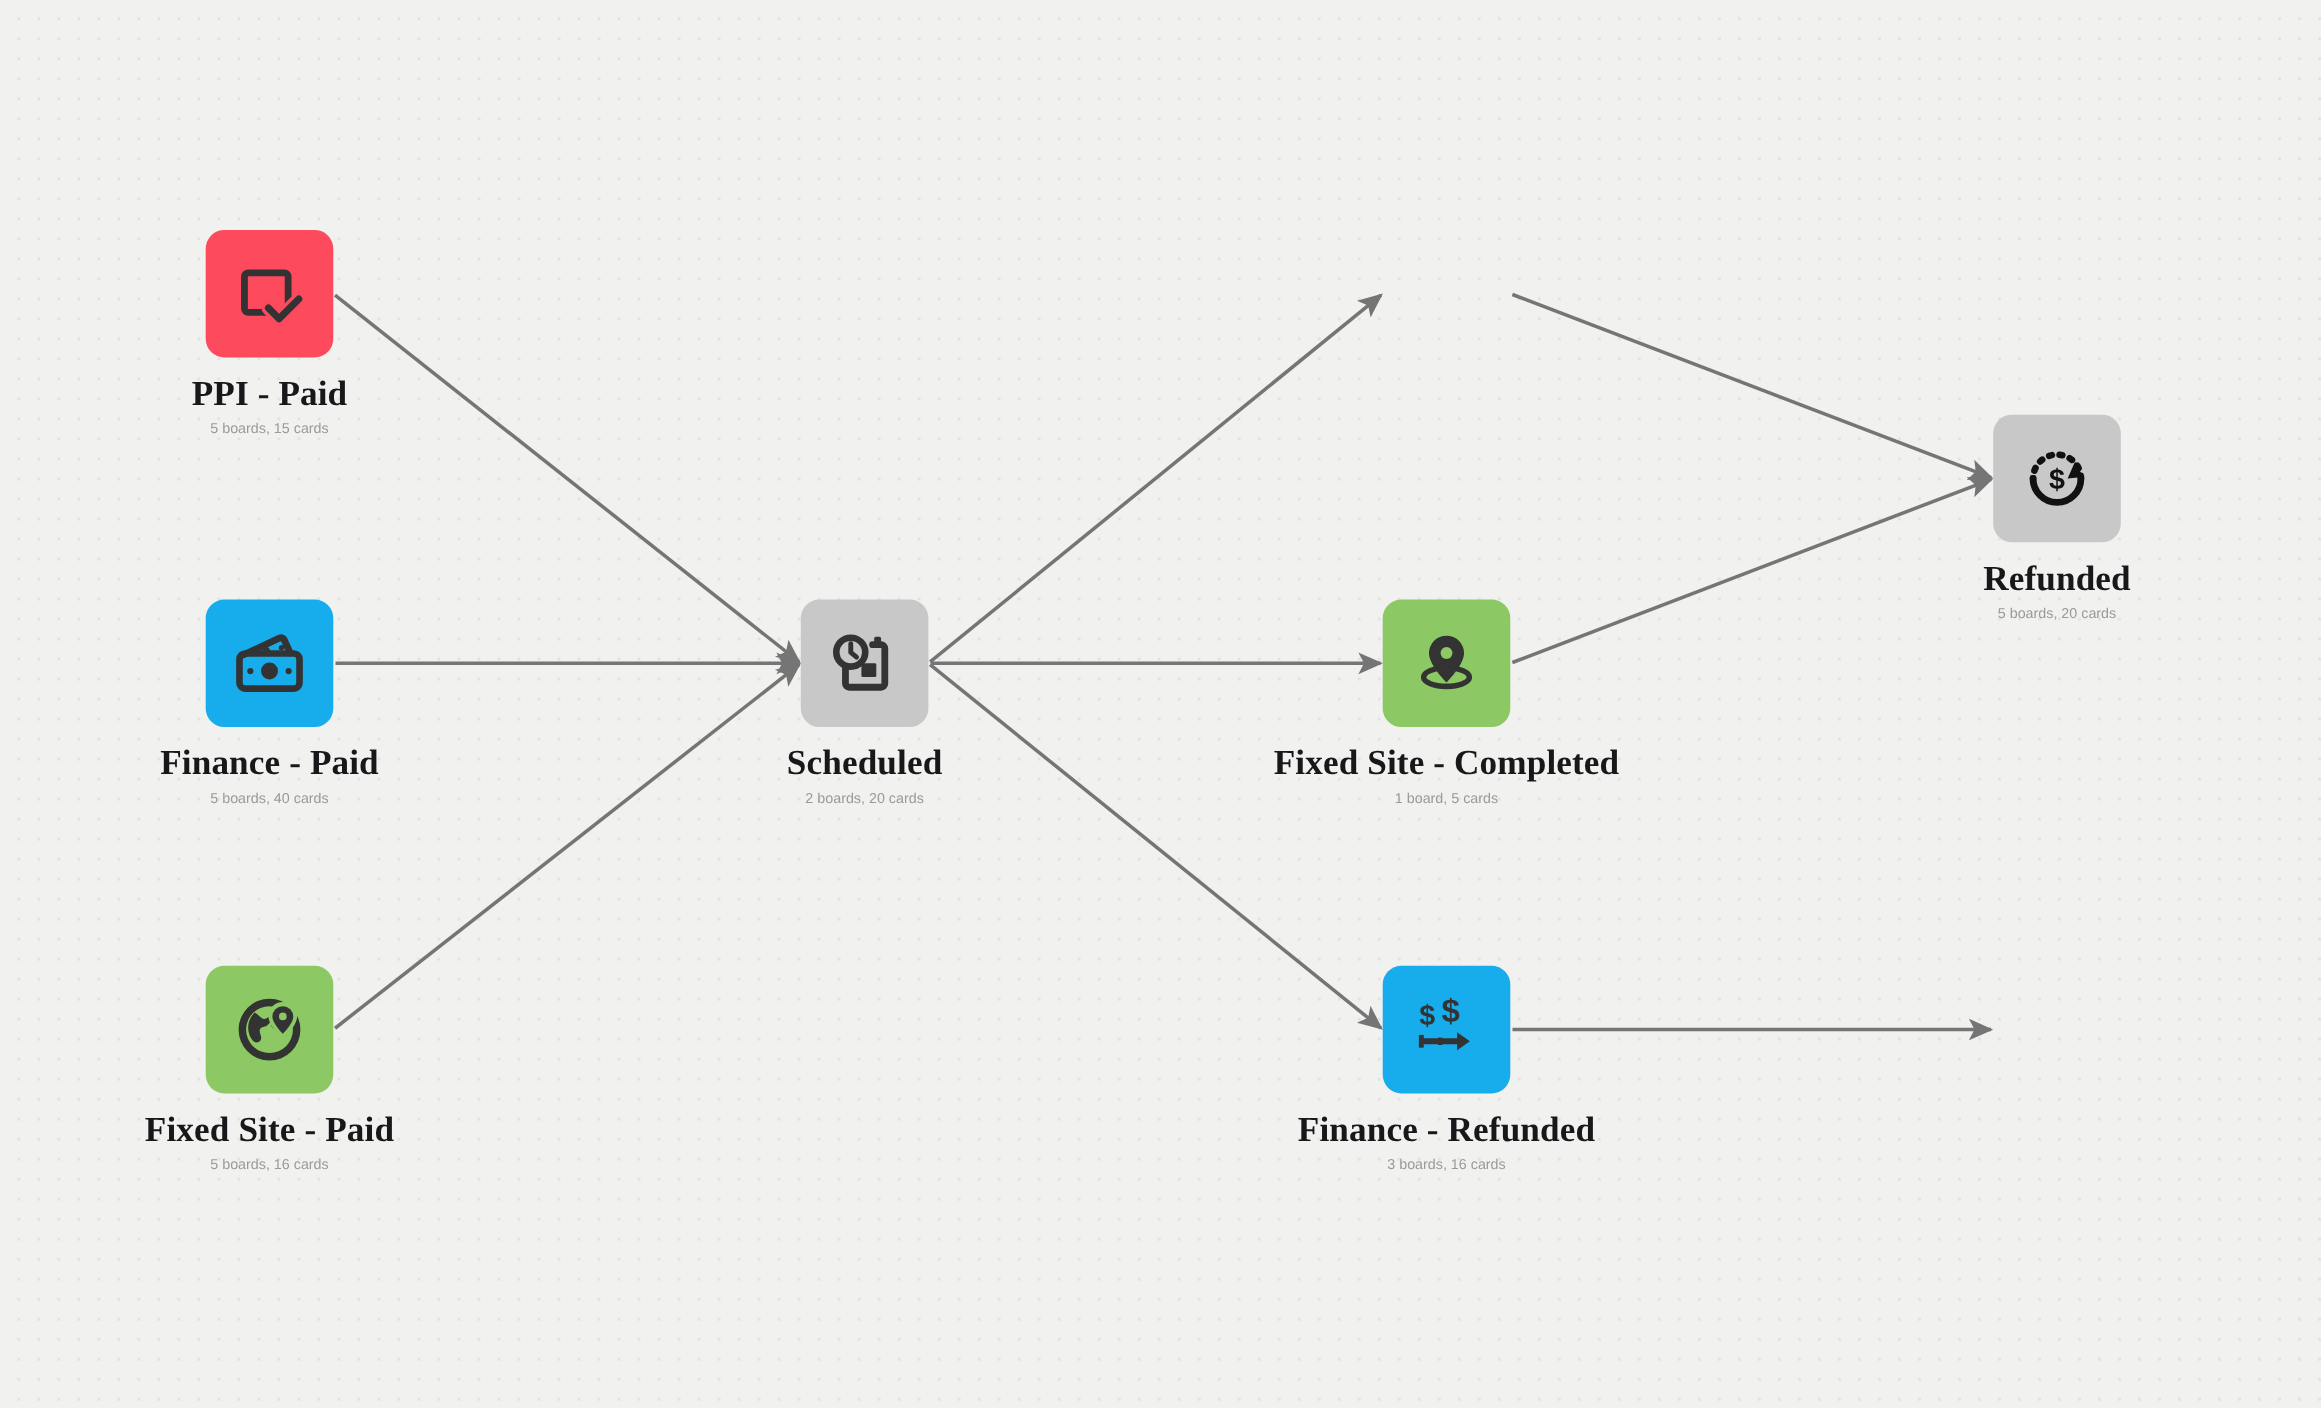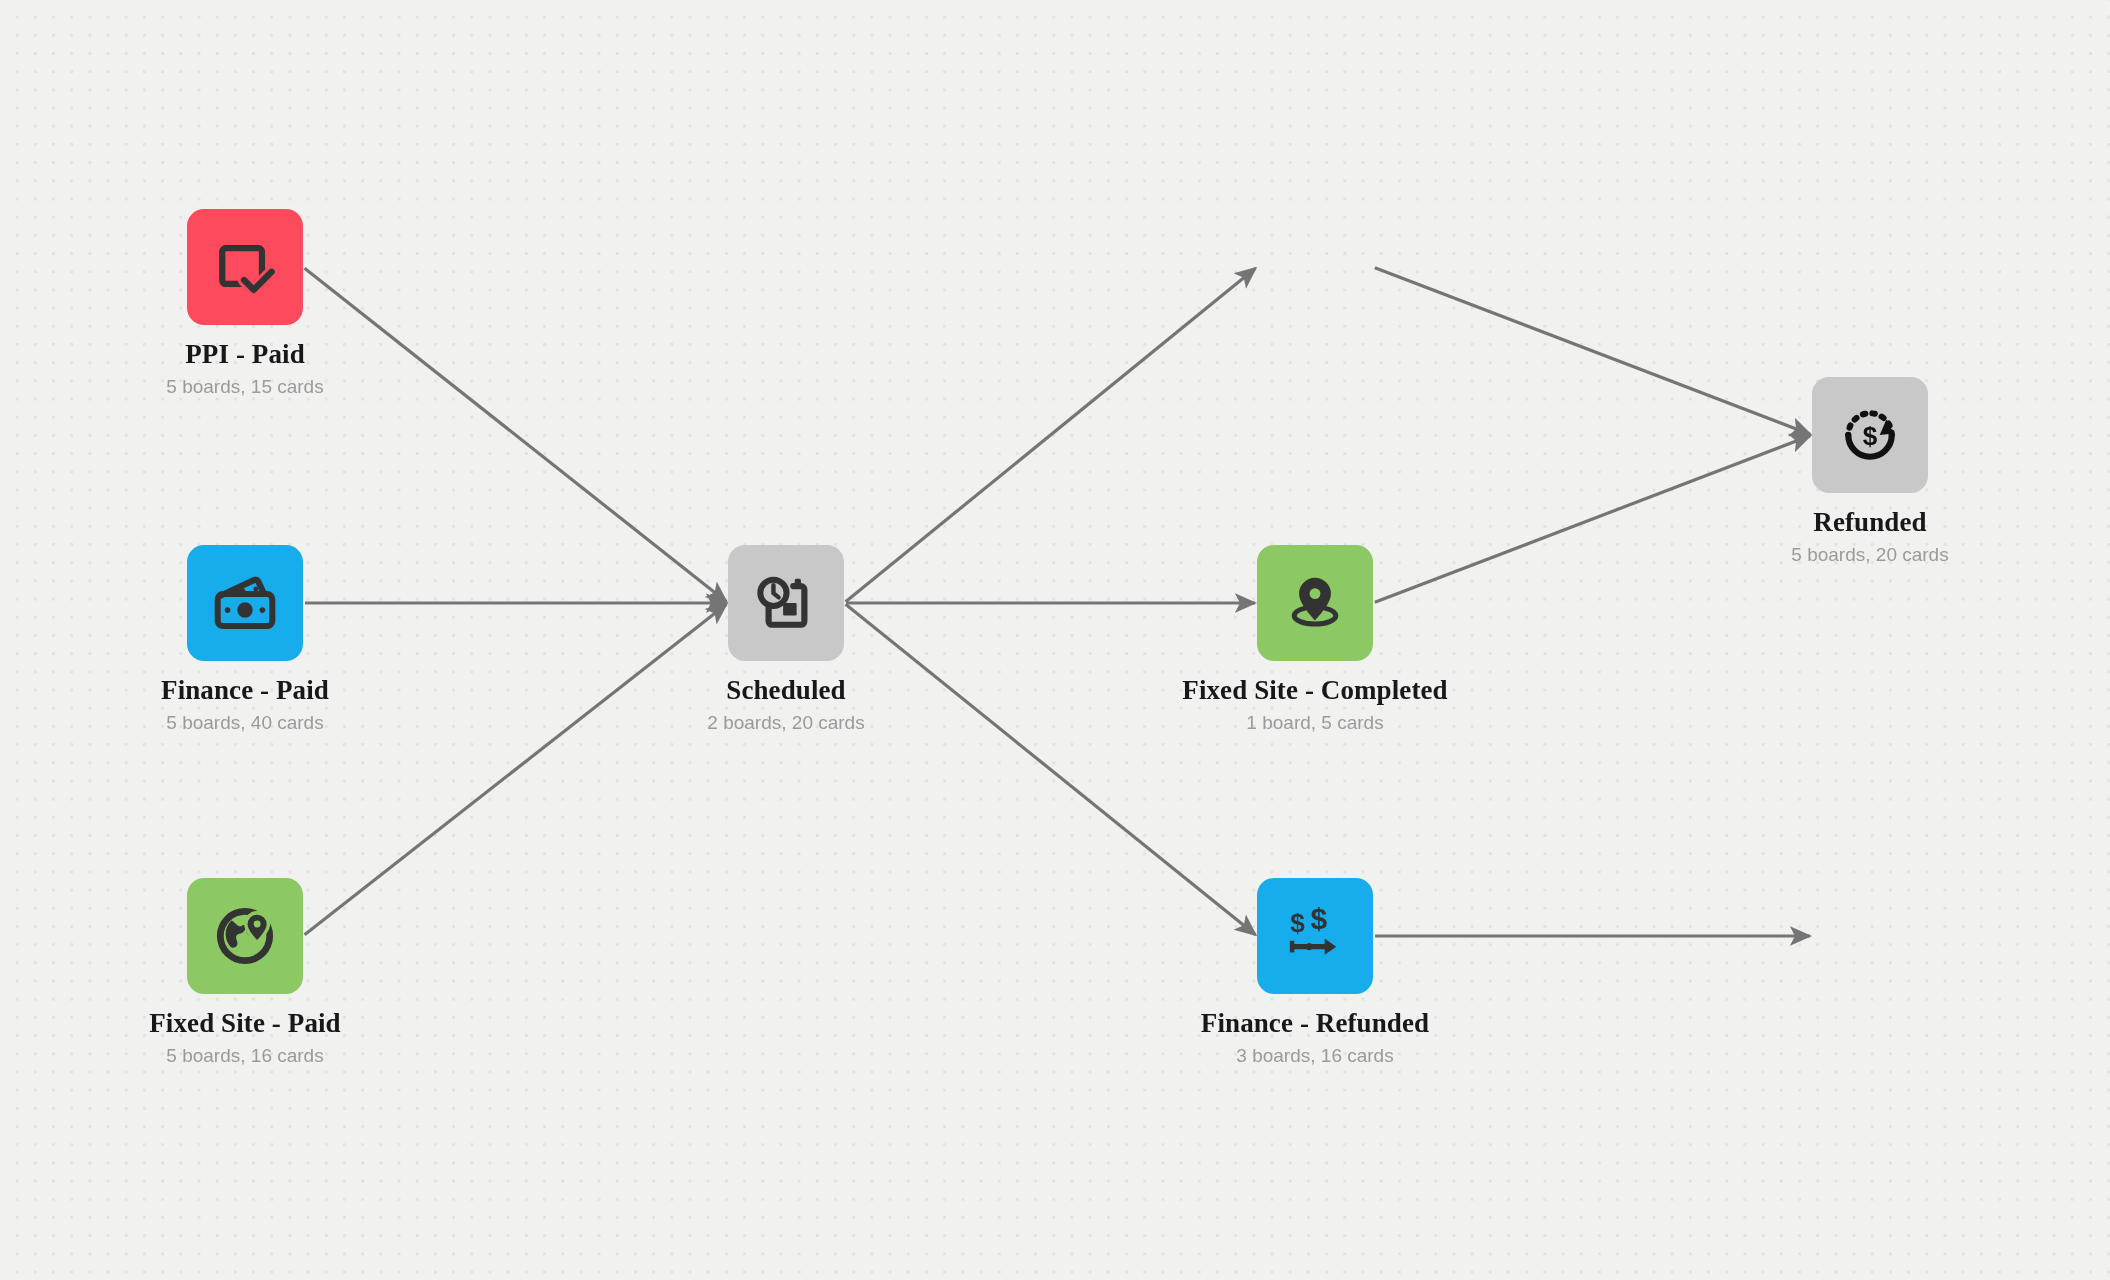--- a/index.html
+++ b/index.html
@@ -46,30 +46,30 @@
     display: flex;
     align-items: center;
     justify-content: center;
     box-sizing: border-box;
   }
   .tile svg { display: block; }
   .node-title {
     margin-top: 14px;
     font-family: "Liberation Serif", serif;
     font-weight: bold;
-    font-size: 27px;
+    font-size: 32px;
     color: #18181a;
     letter-spacing: 0.1px;
     white-space: nowrap;
     text-align: center;
   }
   .node-sub {
     margin-top: 6px;
     font-family: "Liberation Sans", sans-serif;
-    font-size: 19px;
+    font-size: 13px;
     color: #9a9a9a;
     white-space: nowrap;
     text-align: center;
   }
 </style>
 </head>
 <body>
 
 <div id="canvas">
 

